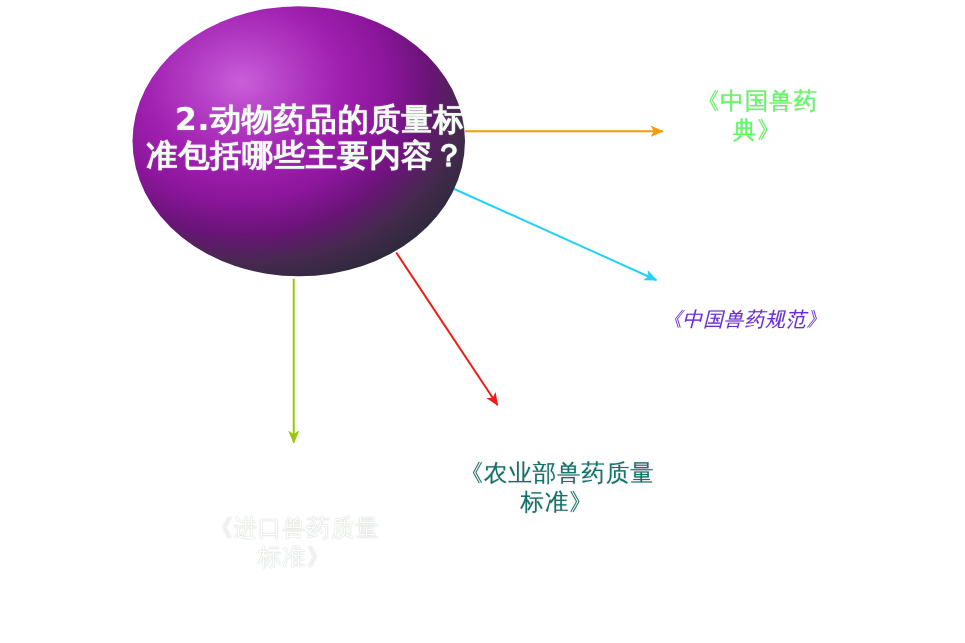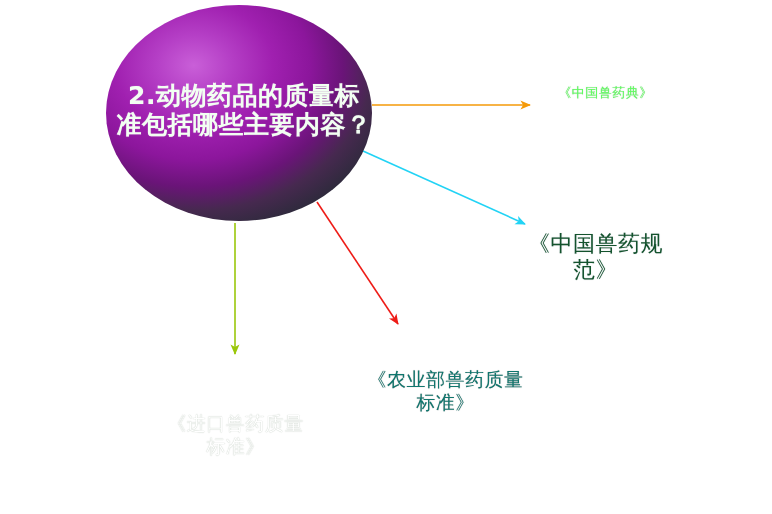--- a/index.html
+++ b/index.html
@@ -61,41 +61,42 @@
         #2e2a3c 100%);
     box-shadow: 0 0 0 0 rgba(0,0,0,0);
   }
   #node-center .node-label {
     font-size: 25px;
     font-weight: bold;
     color: #f2fff2;
     text-shadow: 0 0 1px rgba(255,255,255,0.5);
     padding-left: 10px;
     margin-top: -6px;
+    text-align: right;
   }
 
   
   #node-orange {
     left: 540px;
     top: 27px;
     width: 131px;
     height: 131px;
     border-radius: 50%;
     background:
       radial-gradient(circle 72% at 36% 26%,
         #ffe9a8 0%,
         #f8c54a 9%,
         #e8a313 24%,
         #cf8a0a 45%,
         #a96b06 66%,
         #7c4a14 84%,
         #4e2d2c 100%);
   }
   #node-orange .node-label {
-    font-size: 13px;
+    font-size: 19px;
     color: #5bff5b;
     text-shadow: 0 0 1px rgba(0,80,0,0.35);
   }
 
   
   #node-blue {
     left: 525px;
     top: 186px;
     width: 141px;
     height: 141px;
@@ -104,23 +105,24 @@
       radial-gradient(circle 72% at 36% 26%,
         #d9f7ff 0%,
         #6fd6f2 8%,
         #20b4dd 24%,
         #0e9ac6 44%,
         #0c7fa6 64%,
         #0a5f7d 84%,
         #0b3a4c 100%);
   }
   #node-blue .node-label {
-    font-size: 22px;
-    color: #14532d;
+    font-size: 16px;
+    color: #6d28d9;
     text-shadow: 0 0 1px rgba(0,40,60,0.3);
+    font-style: italic;
   }
 
   
   #node-red {
     left: 367px;
     top: 312px;
     width: 157px;
     height: 157px;
     border-radius: 50%;
     background:

